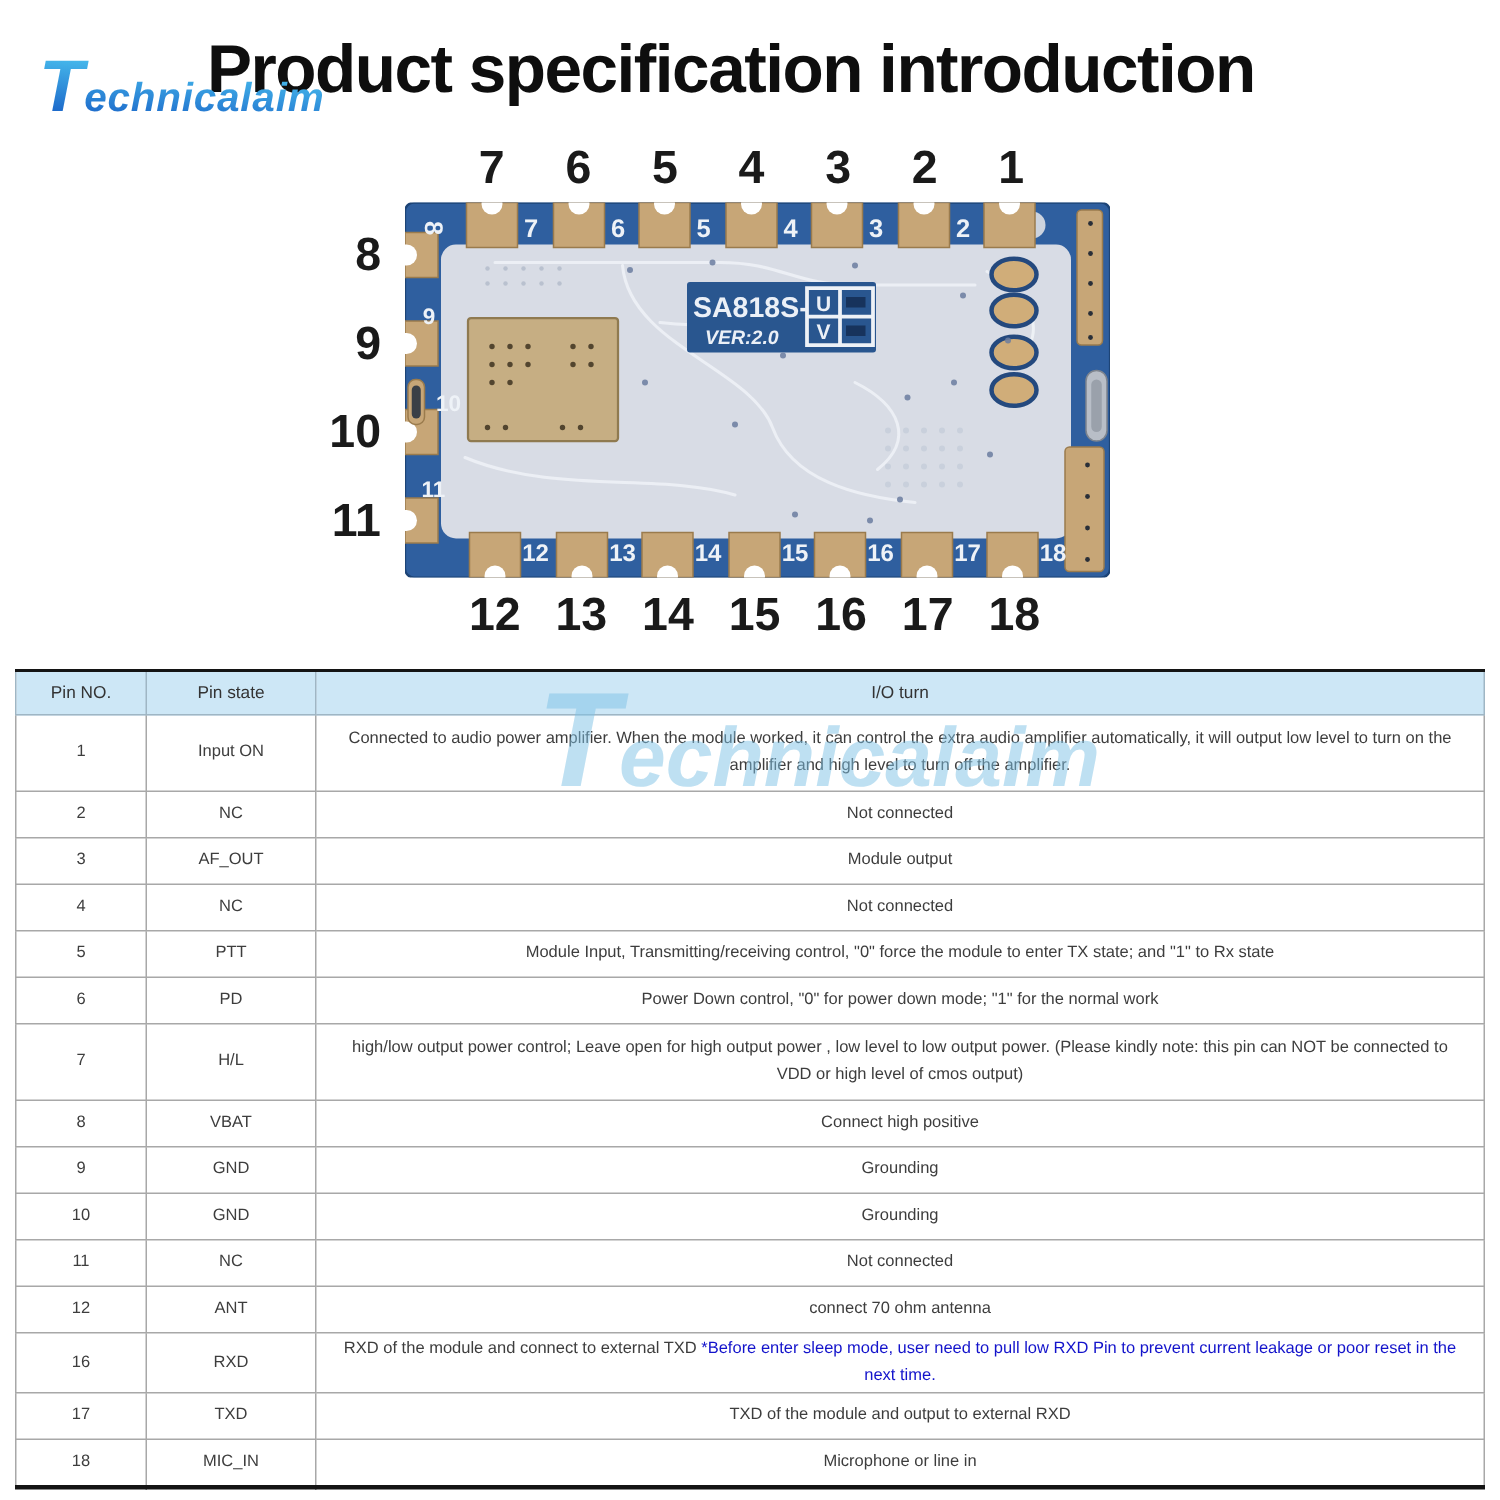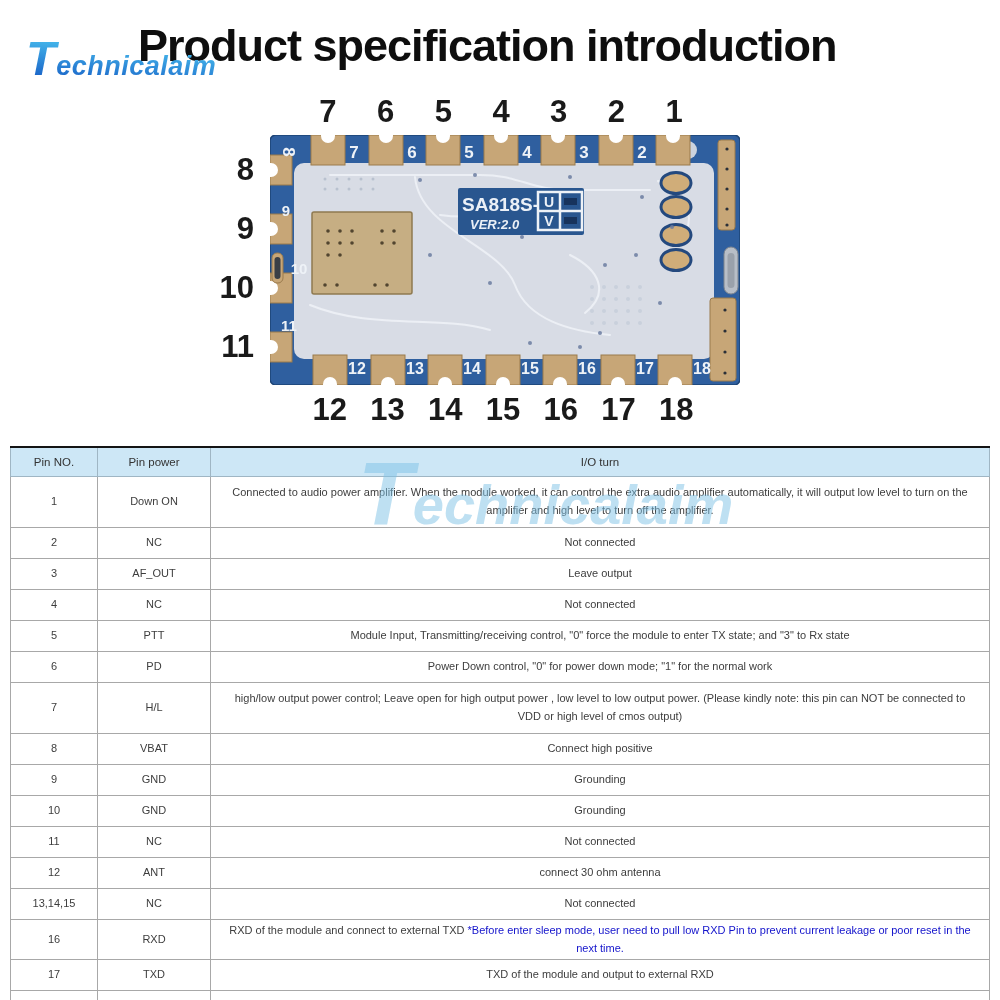--- a/index.html
+++ b/index.html
@@ -275,49 +275,49 @@
           <text x="432" y="239" font-size="16">18</text>
         </g>
     </svg>
   </div>
 
   <div class="tablewrap">
     <table class="pins">
       <thead>
         <tr>
           <th class="c-no">Pin NO.</th>
-          <th class="c-name">Pin power</th>
+          <th class="c-name">Pin state</th>
           <th class="c-state">I/O turn</th>
         </tr>
       </thead>
       <tbody id="tbody">
           <tr class="tall">
             <td>1</td>
-            <td>Down ON</td>
+            <td>Input ON</td>
             <td>Connected to audio power amplifier. When the module worked, it can control the extra audio amplifier automatically, it will output low level to turn on the amplifier and high level to turn off the amplifier.</td>
           </tr>
           <tr>
             <td>2</td>
             <td>NC</td>
             <td>Not connected</td>
           </tr>
           <tr>
             <td>3</td>
             <td>AF_OUT</td>
-            <td>Leave output</td>
+            <td>Module output</td>
           </tr>
           <tr>
             <td>4</td>
             <td>NC</td>
             <td>Not connected</td>
           </tr>
           <tr>
             <td>5</td>
             <td>PTT</td>
-            <td>Module Input, Transmitting/receiving control, "0" force the module to enter TX state; and "3" to Rx state</td>
+            <td>Module Input, Transmitting/receiving control, "0" force the module to enter TX state; and "1" to Rx state</td>
           </tr>
           <tr>
             <td>6</td>
             <td>PD</td>
             <td>Power Down control, "0" for power down mode; "1" for the normal work</td>
           </tr>
           <tr class="tall">
             <td>7</td>
             <td>H/L</td>
             <td>high/low output power control; Leave open for high output power , low level to low output power. (Please kindly note: this pin can NOT be connected to VDD or high level of cmos output)</td>
@@ -338,26 +338,21 @@
             <td>Grounding</td>
           </tr>
           <tr>
             <td>11</td>
             <td>NC</td>
             <td>Not connected</td>
           </tr>
           <tr>
             <td>12</td>
             <td>ANT</td>
-            <td>connect 30 ohm antenna</td>
-          </tr>
-          <tr>
-            <td>13,14,15</td>
-            <td>NC</td>
-            <td>Not connected</td>
+            <td>connect 70 ohm antenna</td>
           </tr>
           <tr>
             <td>16</td>
             <td>RXD</td>
             <td>RXD of the module and connect to external TXD<span class="note">  *Before enter sleep mode, user need to pull low RXD Pin to prevent current leakage or poor reset in the next time.</span></td>
           </tr>
           <tr>
             <td>17</td>
             <td>TXD</td>
             <td>TXD of the module and output to external RXD</td>

